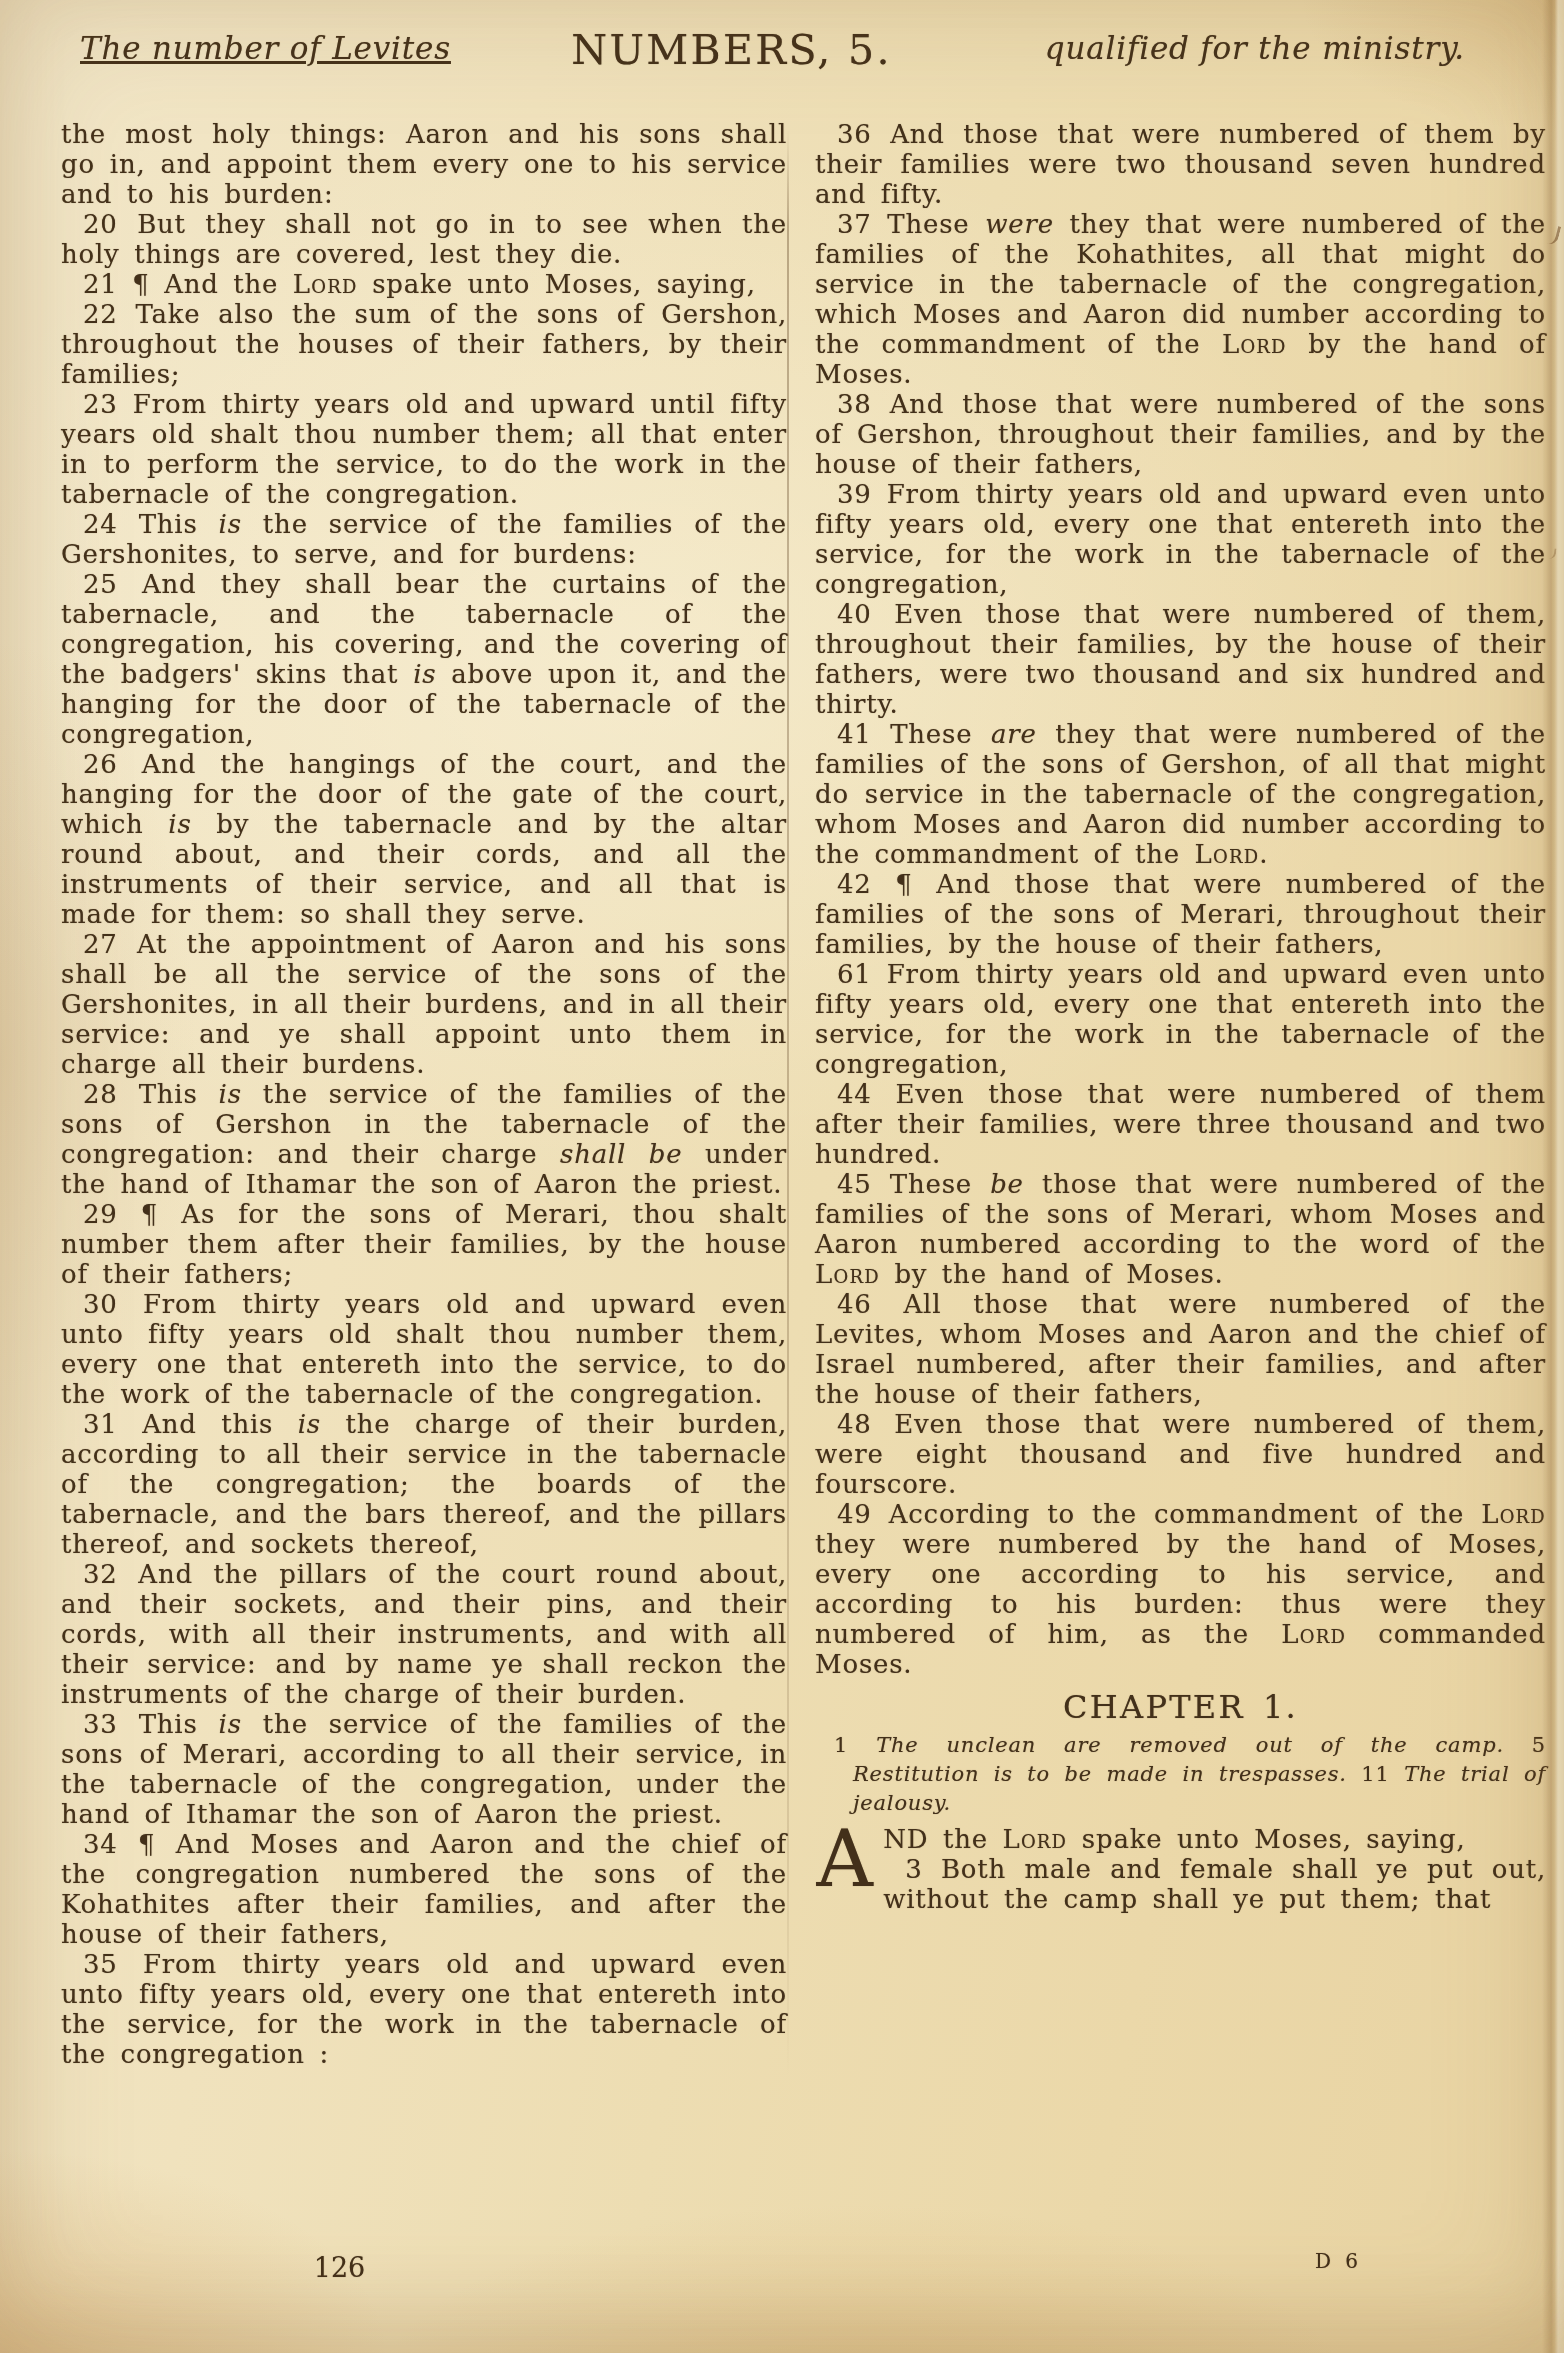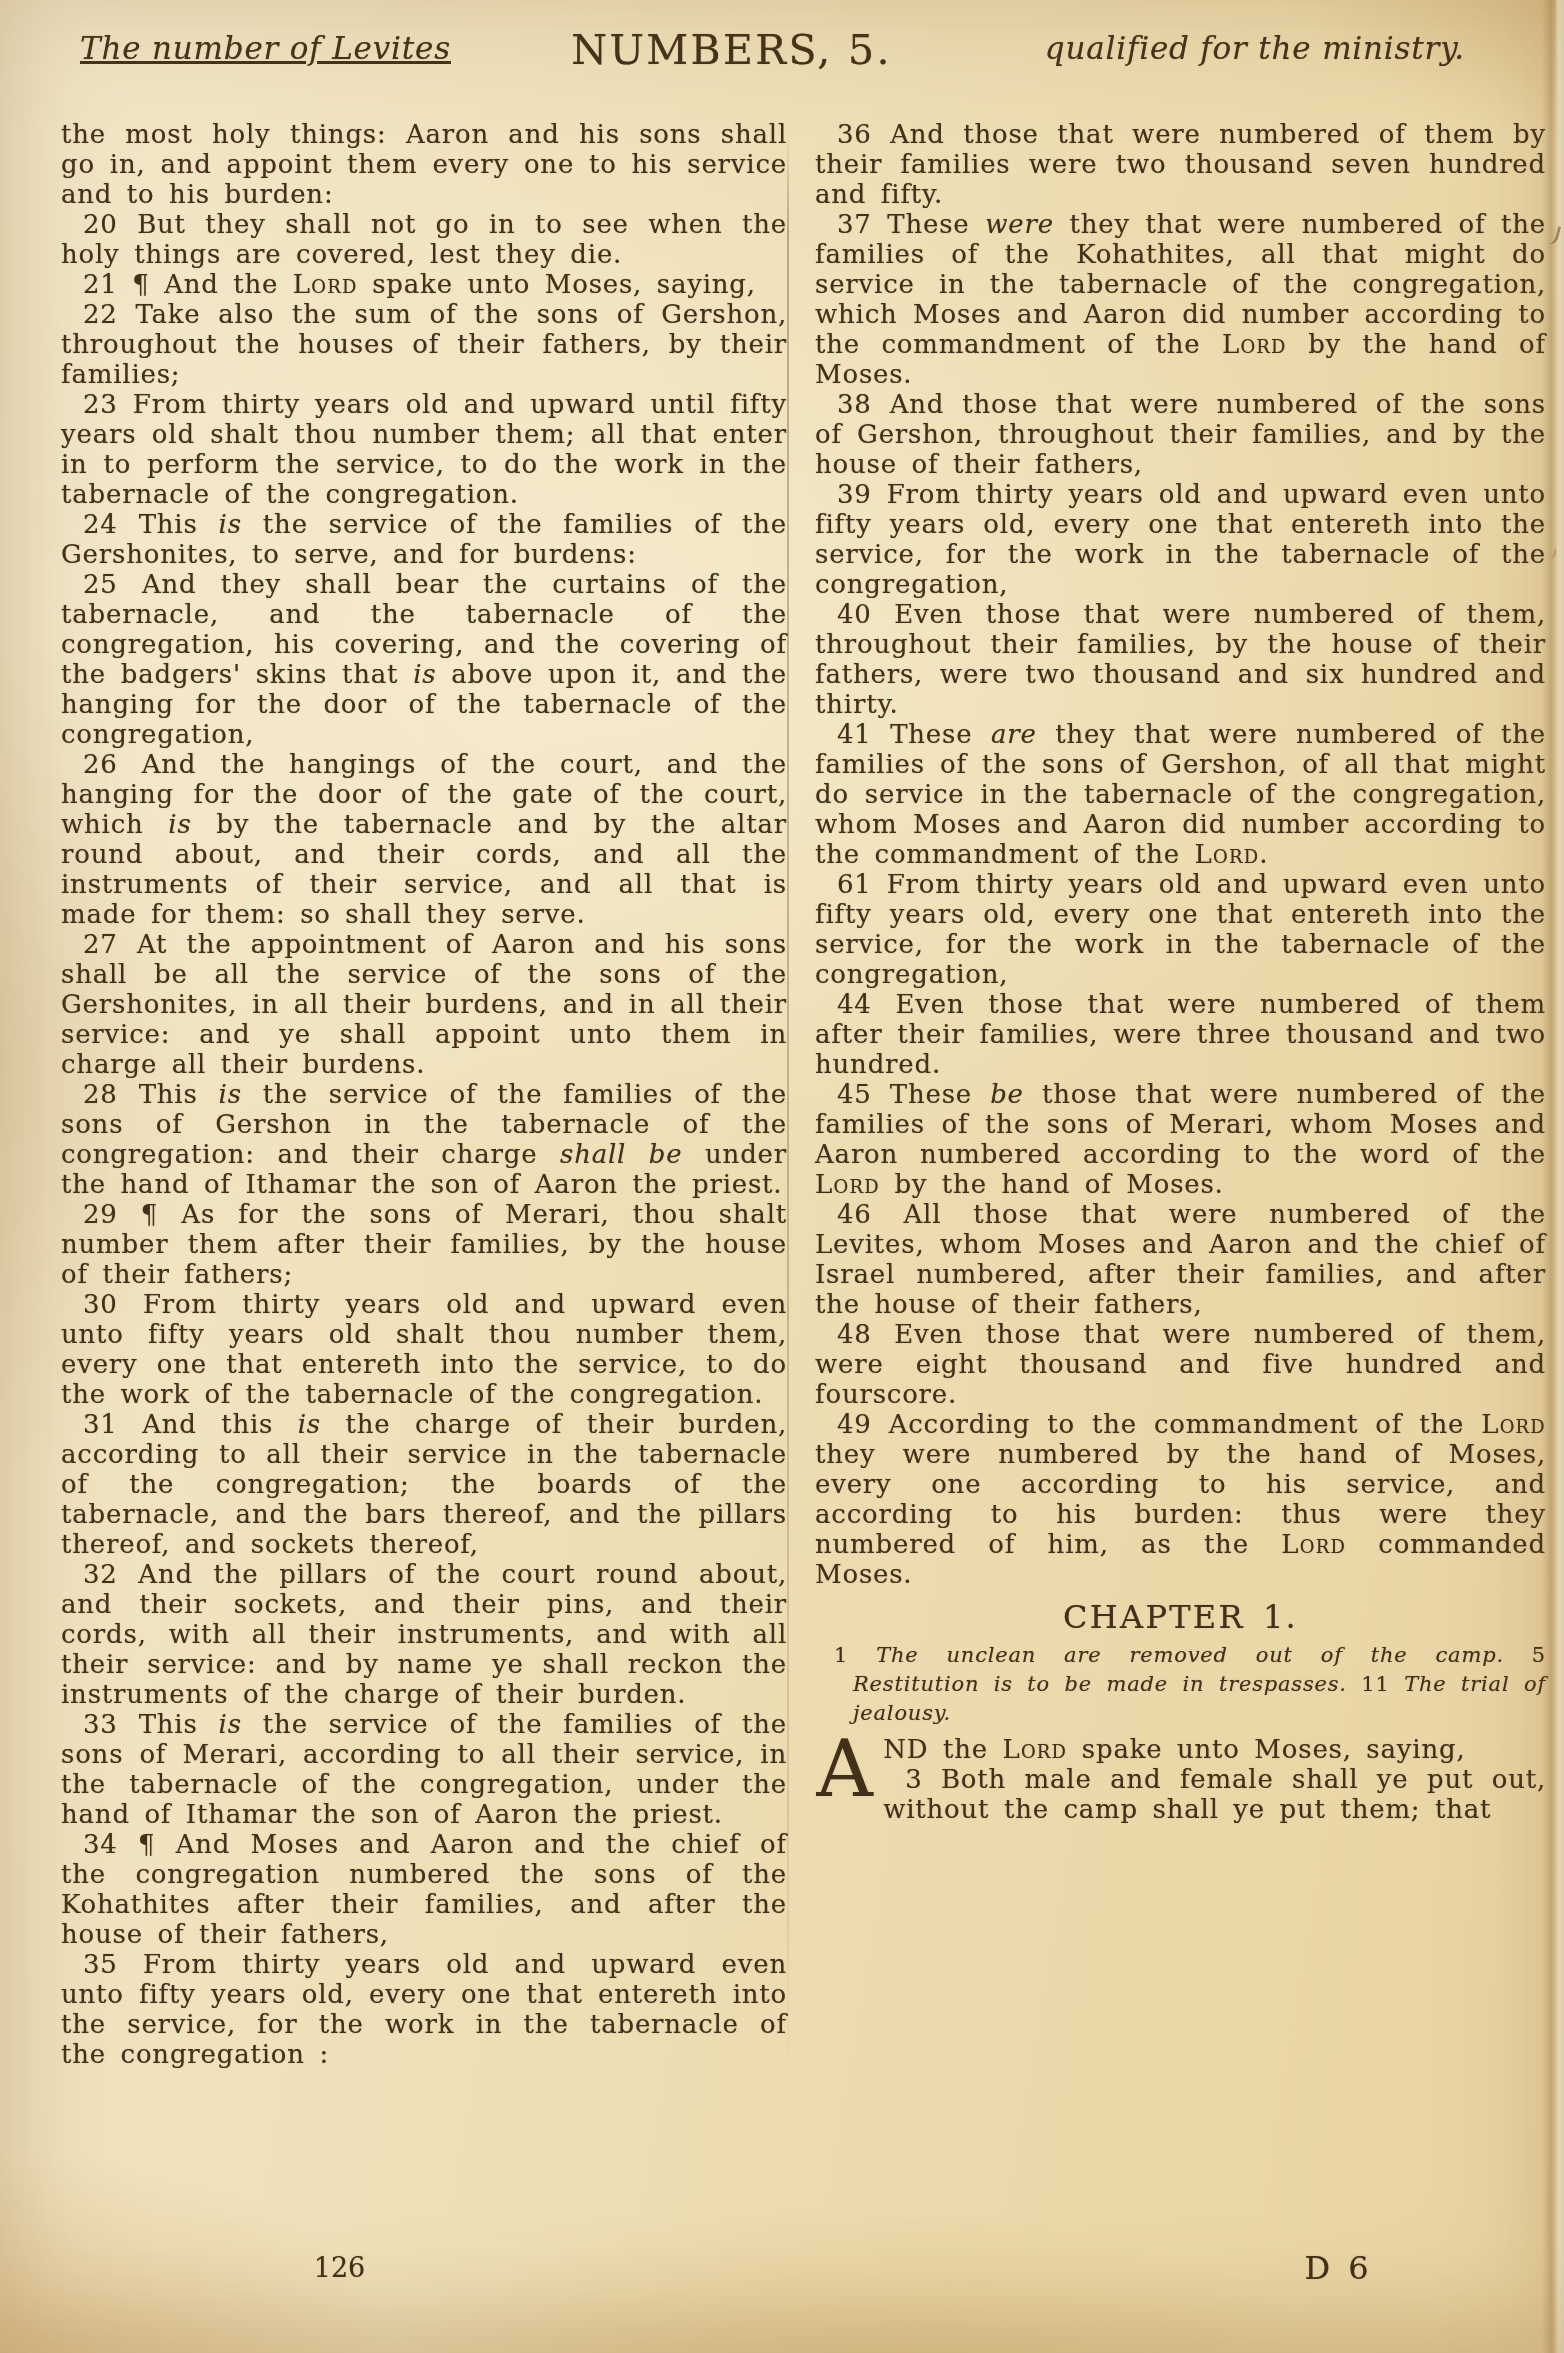--- a/index.html
+++ b/index.html
@@ -43,21 +43,21 @@
     text-indent:0;text-shadow:0 0 0.9px rgba(67,48,26,0.55);}
   p.summary{margin:0 0 6.3px;font-size:21px;line-height:29px;padding-left:38px;text-indent:-19px;}
   .dropcap{float:left;font-size:78px;line-height:58px;padding:6.3px 9.4px 0 1.6px;}
 
   .col-rule{position:absolute;left:787px;top:130px;width:1.6px;height:1948px;
     background:linear-gradient(to bottom, rgba(100,72,40,0) 0%, rgba(100,72,40,0.38) 5%,
       rgba(100,72,40,0.30) 55%, rgba(100,72,40,0.14) 88%, transparent 100%);}
 
   .footer-num{position:absolute;top:2252px;left:61px;width:557px;text-align:center;font-size:27px;
     text-shadow:0 0 0.9px rgba(67,48,26,0.5);}
-  .footer-sig{position:absolute;top:2249px;left:1221px;width:235px;text-align:center;font-size:32px;
+  .footer-sig{position:absolute;top:2249px;left:1221px;width:235px;text-align:center;font-size:20px;
     letter-spacing:3.9px;text-shadow:0 0 0.9px rgba(67,48,26,0.55);}
 </style>
 </head>
 <body>
 
 <div class="page">
   <div class="h-left">The number of Levites</div>
   <div class="h-center">NUMBERS, 5.</div>
   <div class="h-right">qualified for the ministry.</div>
 
@@ -80,20 +80,21 @@
       <p class="verse">34 ¶ And Moses and Aaron and the chief of the congregation numbered the sons of the Kohathites after their families, and after the house of their fathers,</p>
       <p class="verse">35 From thirty years old and upward even unto fifty years old, every one that entereth into the service, for the work in the tabernacle of the congregation :</p>
     </div>
   <div class="col col-right" id="col-right">
       <p class="verse">36 And those that were numbered of them by their families were two thousand seven hundred and fifty.</p>
       <p class="verse">37 These <i>were</i> they that were numbered of the families of the Kohathites, all that might do service in the tabernacle of the congregation, which Moses and Aaron did number according to the commandment of the <span class="sc">Lord</span> by the hand of Moses.</p>
       <p class="verse">38 And those that were numbered of the sons of Gershon, throughout their families, and by the house of their fathers,</p>
       <p class="verse">39 From thirty years old and upward even unto fifty years old, every one that entereth into the service, for the work in the tabernacle of the congregation,</p>
       <p class="verse">40 Even those that were numbered of them, throughout their families, by the house of their fathers, were two thousand and six hundred and thirty.</p>
       <p class="verse">41 These <i>are</i> they that were numbered of the families of the sons of Gershon, of all that might do service in the tabernacle of the congregation, whom Moses and Aaron did number according to the commandment of the <span class="sc">Lord</span>.</p>
+      <p class="verse">42 ¶ And those that were numbered of the families of the sons of Merari, throughout their families, by the house of their fathers,</p>
       <p class="verse">61 From thirty years old and upward even unto fifty years old, every one that entereth into the service, for the work in the tabernacle of the congregation,</p>
       <p class="verse">44 Even those that were numbered of them after their families, were three thousand and two hundred.</p>
       <p class="verse">45 These <i>be</i> those that were numbered of the families of the sons of Merari, whom Moses and Aaron numbered according to the word of the <span class="sc">Lord</span> by the hand of Moses.</p>
       <p class="verse">46 All those that were numbered of the Levites, whom Moses and Aaron and the chief of Israel numbered, after their families, and after the house of their fathers,</p>
       <p class="verse">48 Even those that were numbered of them, were eight thousand and five hundred and fourscore.</p>
       <p class="verse">49 According to the commandment of the <span class="sc">Lord</span> they were numbered by the hand of Moses, every one according to his service, and according to his burden: thus were they numbered of him, as the <span class="sc">Lord</span> commanded Moses.</p>
       <div class="chapter-head">CHAPTER 1.</div>
       <p class="summary">1 <i>The unclean are removed out of the camp.</i> 5 <i>Restitution is to be made in trespasses.</i> 11 <i>The trial of jealousy.</i></p>
       <p class="verse no-indent"><span class="dropcap">A</span>ND the <span class="sc">Lord</span> spake unto Moses, saying,</p>
       <p class="verse">3 Both male and female shall ye put out, without the camp shall ye put them; that</p>

